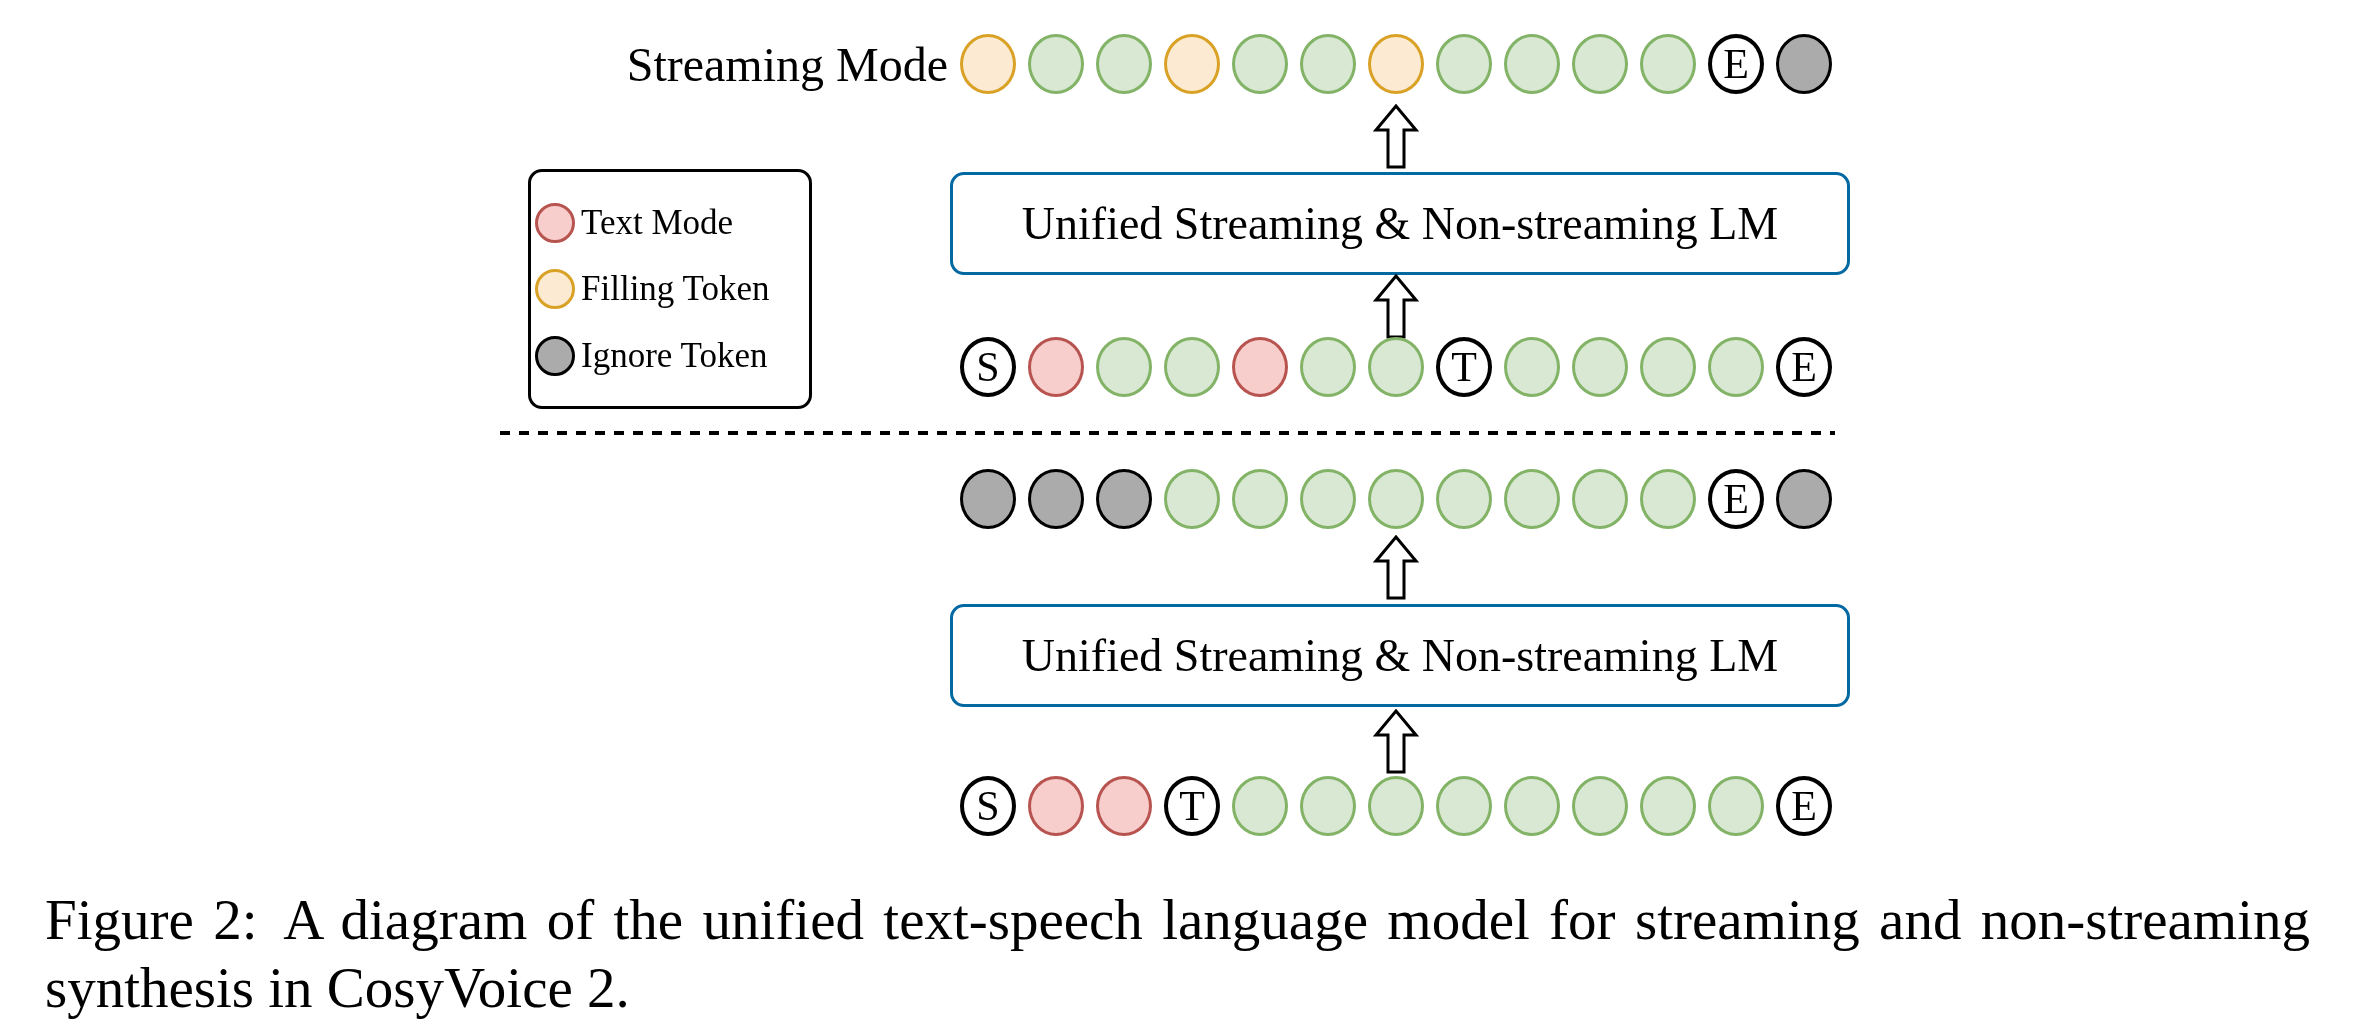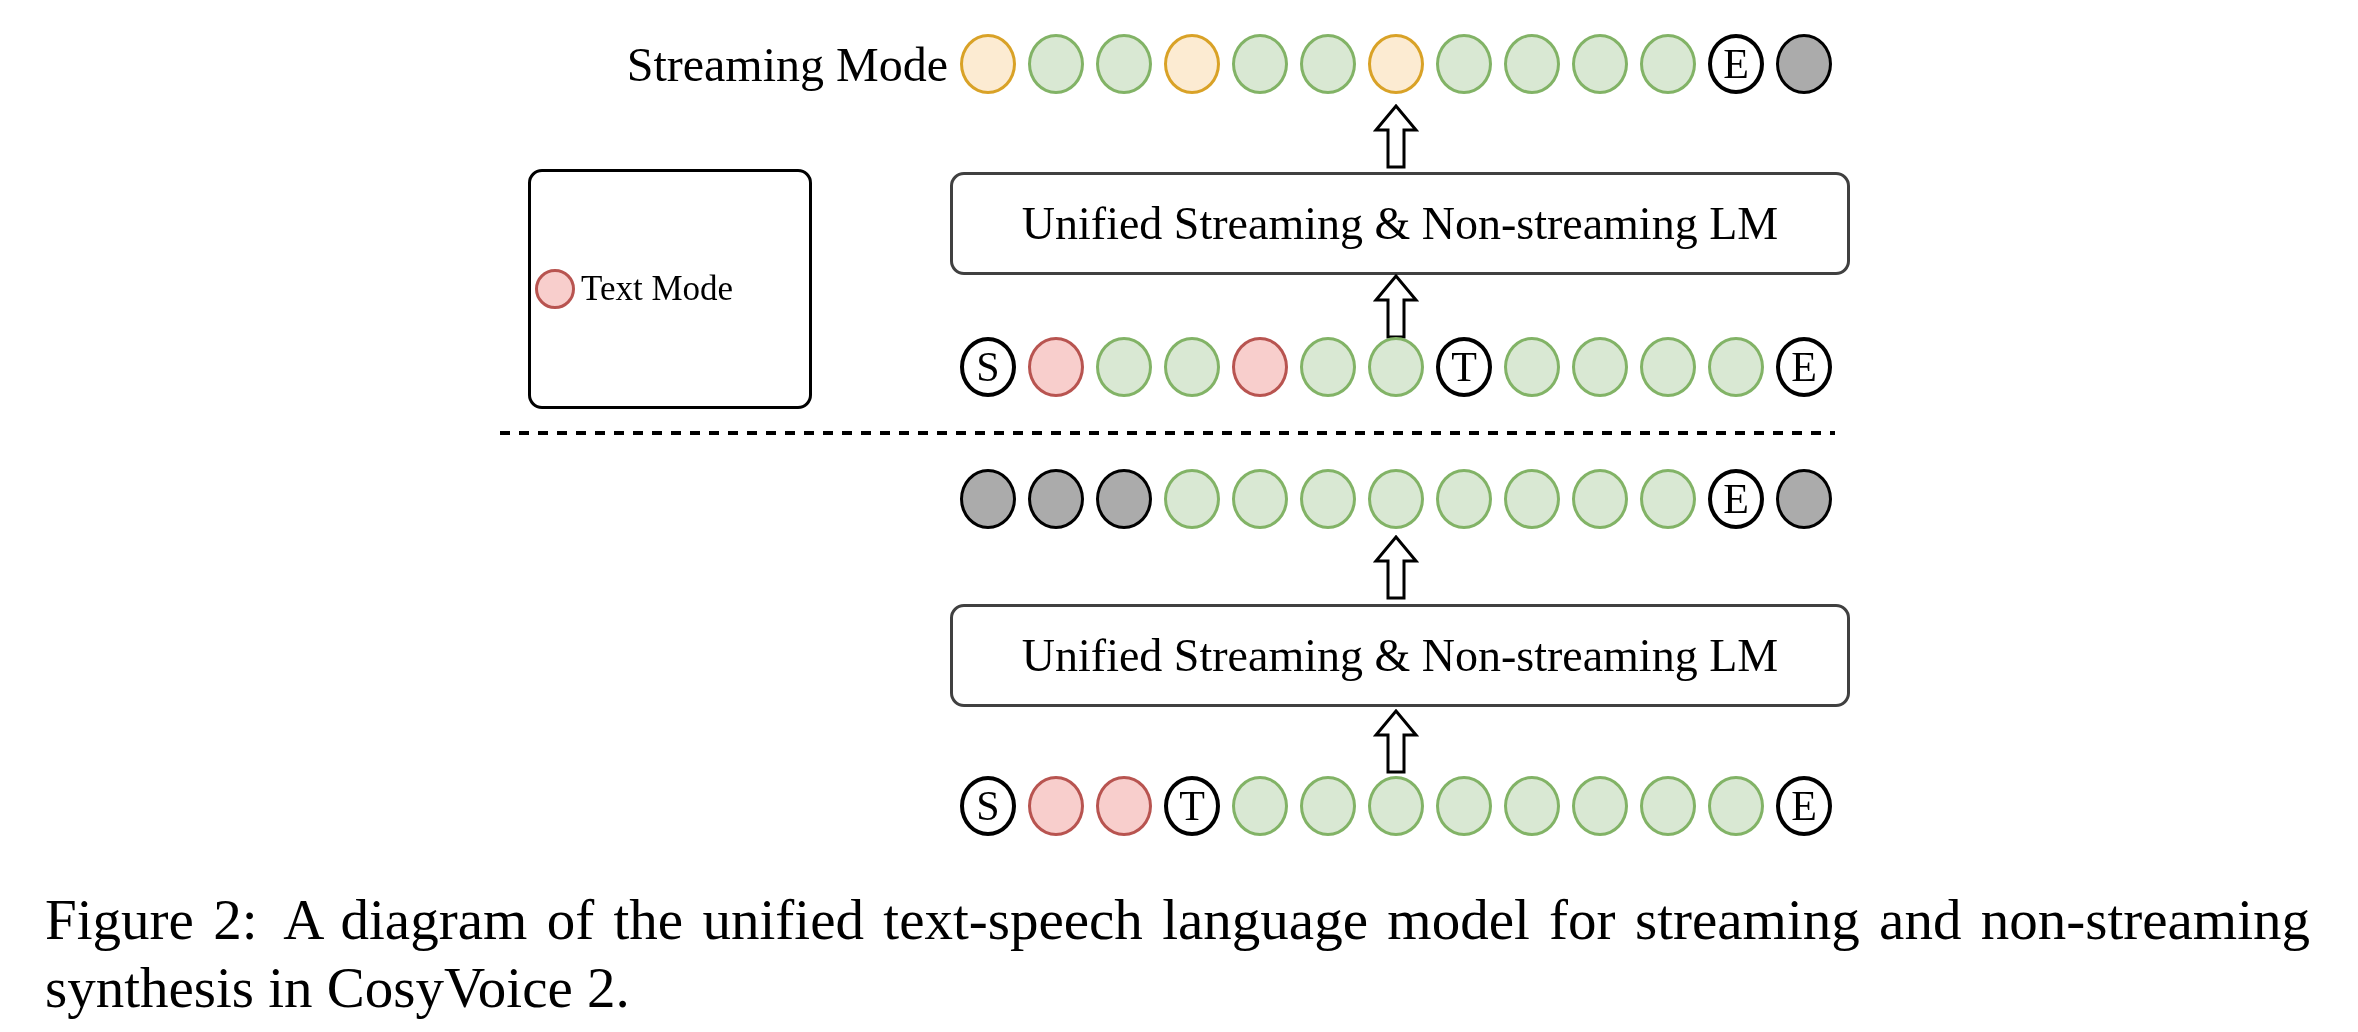--- a/index.html
+++ b/index.html
@@ -32,21 +32,21 @@
   }
   .token.marker{
     border-width:4px;
     display:flex;align-items:center;justify-content:center;
     font-size:42px;line-height:1;
   }
   .lm-box{
     position:absolute;
     left:950px;width:900px;height:103px;
     box-sizing:border-box;
-    border:3px solid #404040;border-radius:14px;
+    border:3px solid #0369a1;border-radius:14px;
     background:#fff;
     display:flex;align-items:center;justify-content:center;
     font-size:46px;
     white-space:nowrap;
   }
   .up-arrow{position:absolute;width:46px;height:66px;}
   .legend{
     position:absolute;
     left:528px;top:169px;width:284px;height:240px;
     box-sizing:border-box;
@@ -121,20 +121,28 @@
       <div class="token" style="background: rgb(217, 232, 211); border-color: rgb(130, 179, 102);"></div>
       <div class="token" style="background: rgb(217, 232, 211); border-color: rgb(130, 179, 102);"></div>
       <div class="token marker" style="background: rgb(255, 255, 255); border-color: rgb(0, 0, 0);">E</div>
     </div>
 
   <div class="legend">
       <div class="legend-item">
         <div class="legend-swatch" style="background: rgb(248, 206, 204); border-color: rgb(184, 84, 80);"></div>
         <span class="legend-label">Text Mode</span>
       </div>
+      <div class="legend-item">
+        <div class="legend-swatch" style="background: rgb(252, 235, 210); border-color: rgb(217, 162, 39);"></div>
+        <span class="legend-label">Filling Token</span>
+      </div>
+      <div class="legend-item">
+        <div class="legend-swatch" style="background: rgb(171, 171, 171); border-color: rgb(0, 0, 0);"></div>
+        <span class="legend-label">Ignore Token</span>
+      </div>
     </div>
 
   <div class="dashed-divider"></div>
 
 
   <div class="token-row" style="left:960px;top:469px;">
       <div class="token" style="background: rgb(171, 171, 171); border-color: rgb(0, 0, 0);"></div>
       <div class="token" style="background: rgb(171, 171, 171); border-color: rgb(0, 0, 0);"></div>
       <div class="token" style="background: rgb(171, 171, 171); border-color: rgb(0, 0, 0);"></div>
       <div class="token" style="background: rgb(217, 232, 211); border-color: rgb(130, 179, 102);"></div>

